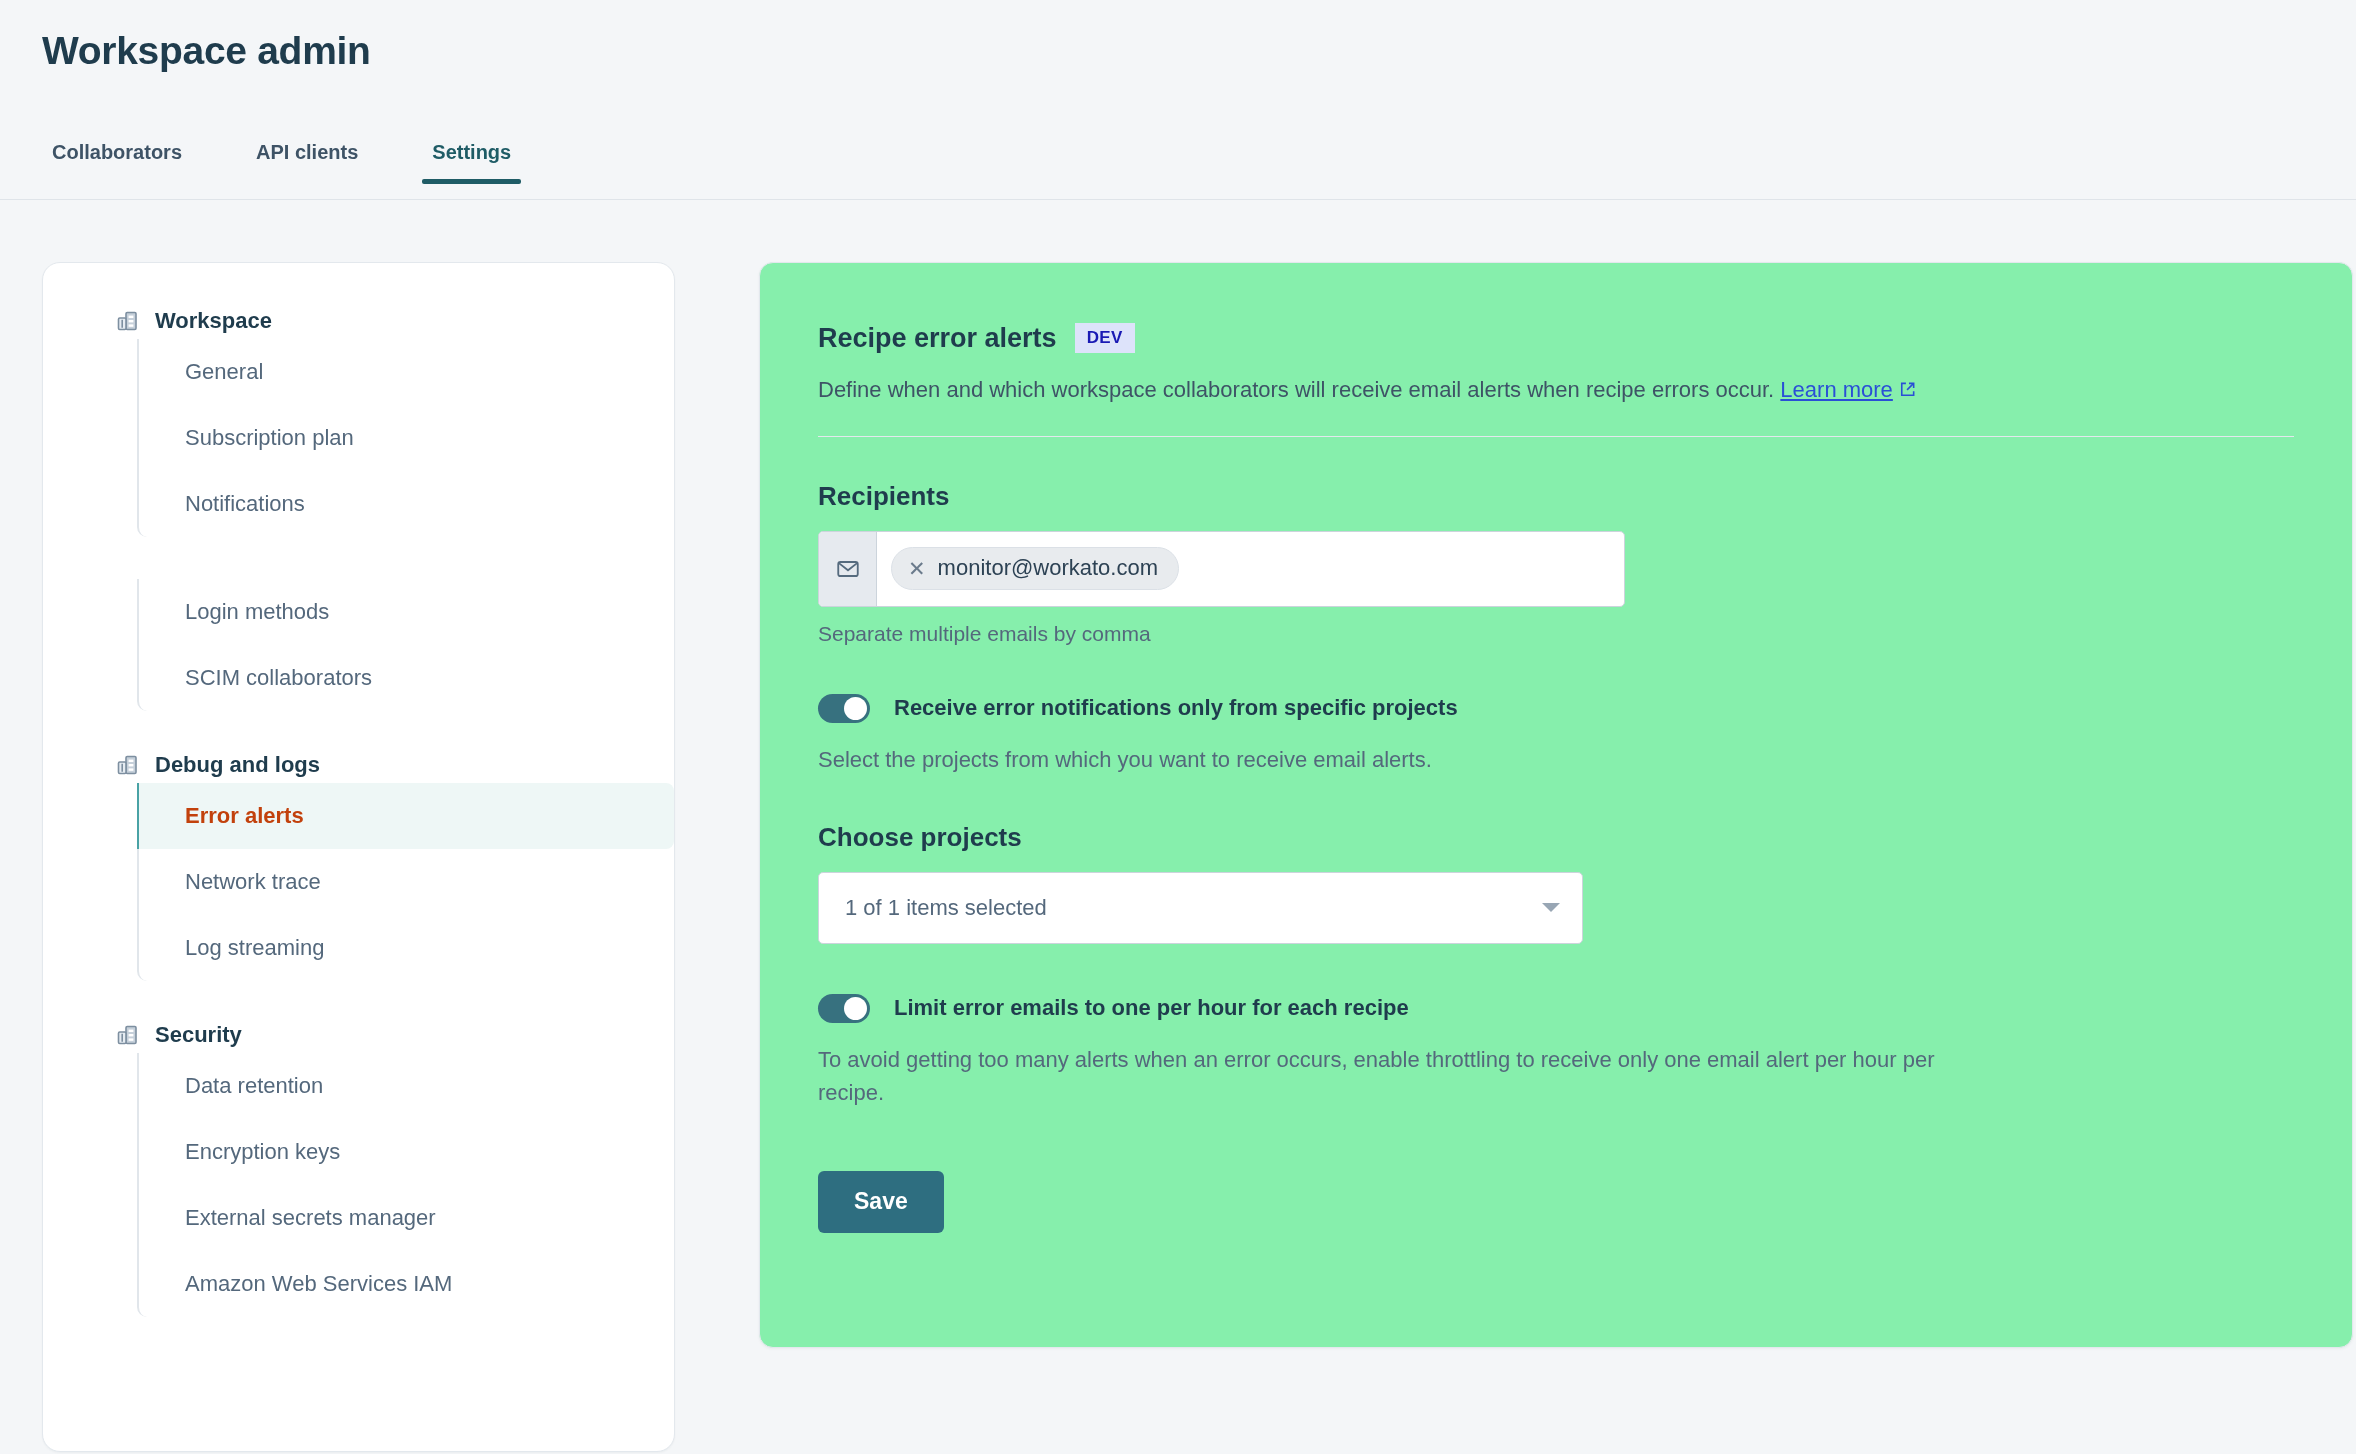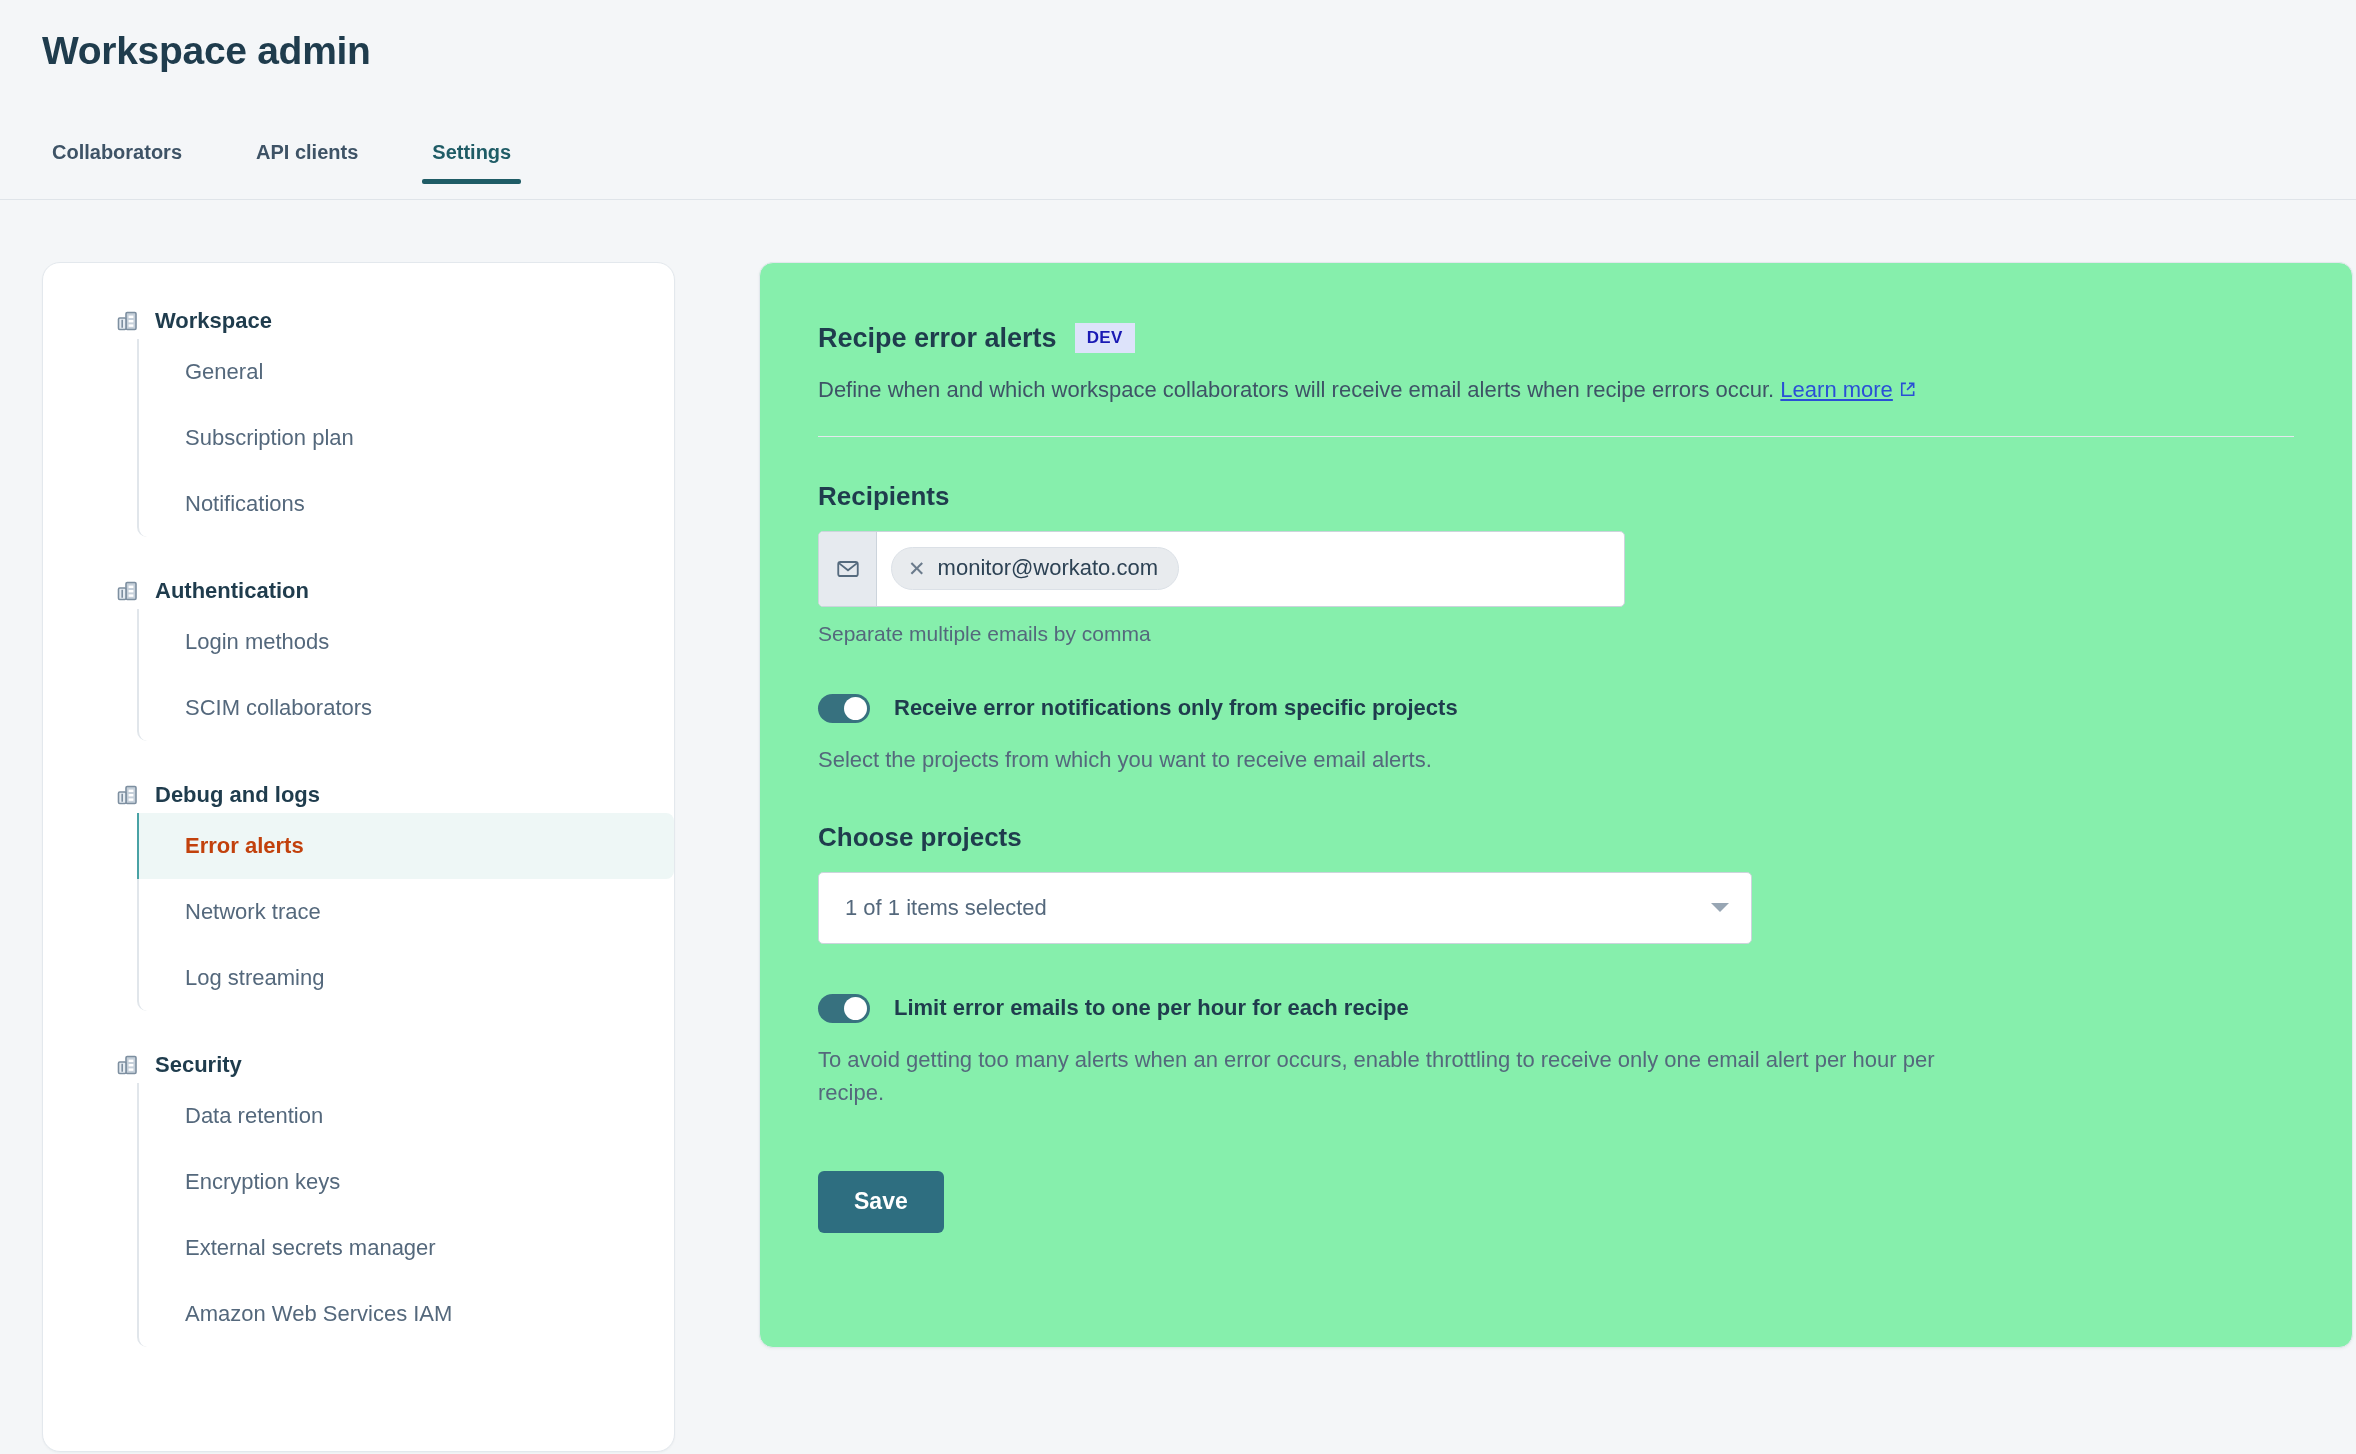--- a/index.html
+++ b/index.html
@@ -132,21 +132,21 @@
     position: absolute; top: 3px; left: 26px; width: 23px; height: 23px;
     border-radius: 50%; background: #fff;
   }
   .toggle-label {
     font-size: 22px; font-weight: bold; color: #1f3c4d; line-height: 1;
   }
   .toggle-desc { margin-top: 20px; font-size: 22px; color: #54687c; line-height: 1.5; }
 
   .choose-block { margin-top: 48px; }
   .select {
-    margin-top: 22px; width: 934px; height: 72px;
+    margin-top: 22px; width: 765px; height: 72px;
     border: 1px solid #ccd4dc; border-radius: 5px; background: #fff;
     display: flex; align-items: center; padding: 0 22px 0 26px; cursor: pointer;
   }
   .select-value { flex: 1; font-size: 22px; color: #54687c; line-height: 1; }
   .caret {
     width: 0; height: 0; border-left: 9px solid transparent;
     border-right: 9px solid transparent; border-top: 9px solid #98a6b4;
   }
 
   .save-btn {
@@ -191,33 +191,20 @@
       <div class="group-items">
         <div class="nav-item">General</div>
         <div class="nav-item">Subscription plan</div>
         <div class="nav-item">Notifications</div>
       </div>
     </div>
 
     <div class="group-spacer"></div>
 
     <div class="nav-group">
-      <div class="group-head">
-        <span class="group-icon">
-          <svg viewBox="0 0 24 24" width="24" height="24" fill="none" stroke="#7d8fa0" stroke-width="1.6">
-            <rect x="11" y="3.5" width="10" height="17" rx="1.2" fill="#c6d0da" stroke="#7d8fa0"></rect>
-            <rect x="13.6" y="6.6" width="4.8" height="2.4" fill="#ffffff" stroke="none"></rect>
-            <rect x="13.6" y="11" width="4.8" height="2.4" fill="#ffffff" stroke="none"></rect>
-            <rect x="13.6" y="15.4" width="4.8" height="2.4" fill="#ffffff" stroke="none"></rect>
-            <rect x="3.5" y="9" width="7.5" height="11.5" rx="1.2" fill="#e6ecf2" stroke="#7d8fa0"></rect>
-            <line x1="7.2" y1="10.8" x2="7.2" y2="18.8" stroke="#7d8fa0"></line>
-          </svg>
-        </span>
-        <span class="glabel">Authentication</span>
-      </div>
       <div class="group-items">
         <div class="nav-item">Login methods</div>
         <div class="nav-item">SCIM collaborators</div>
       </div>
     </div>
 
     <div class="group-spacer"></div>
 
     <div class="nav-group">
       <div class="group-head">

